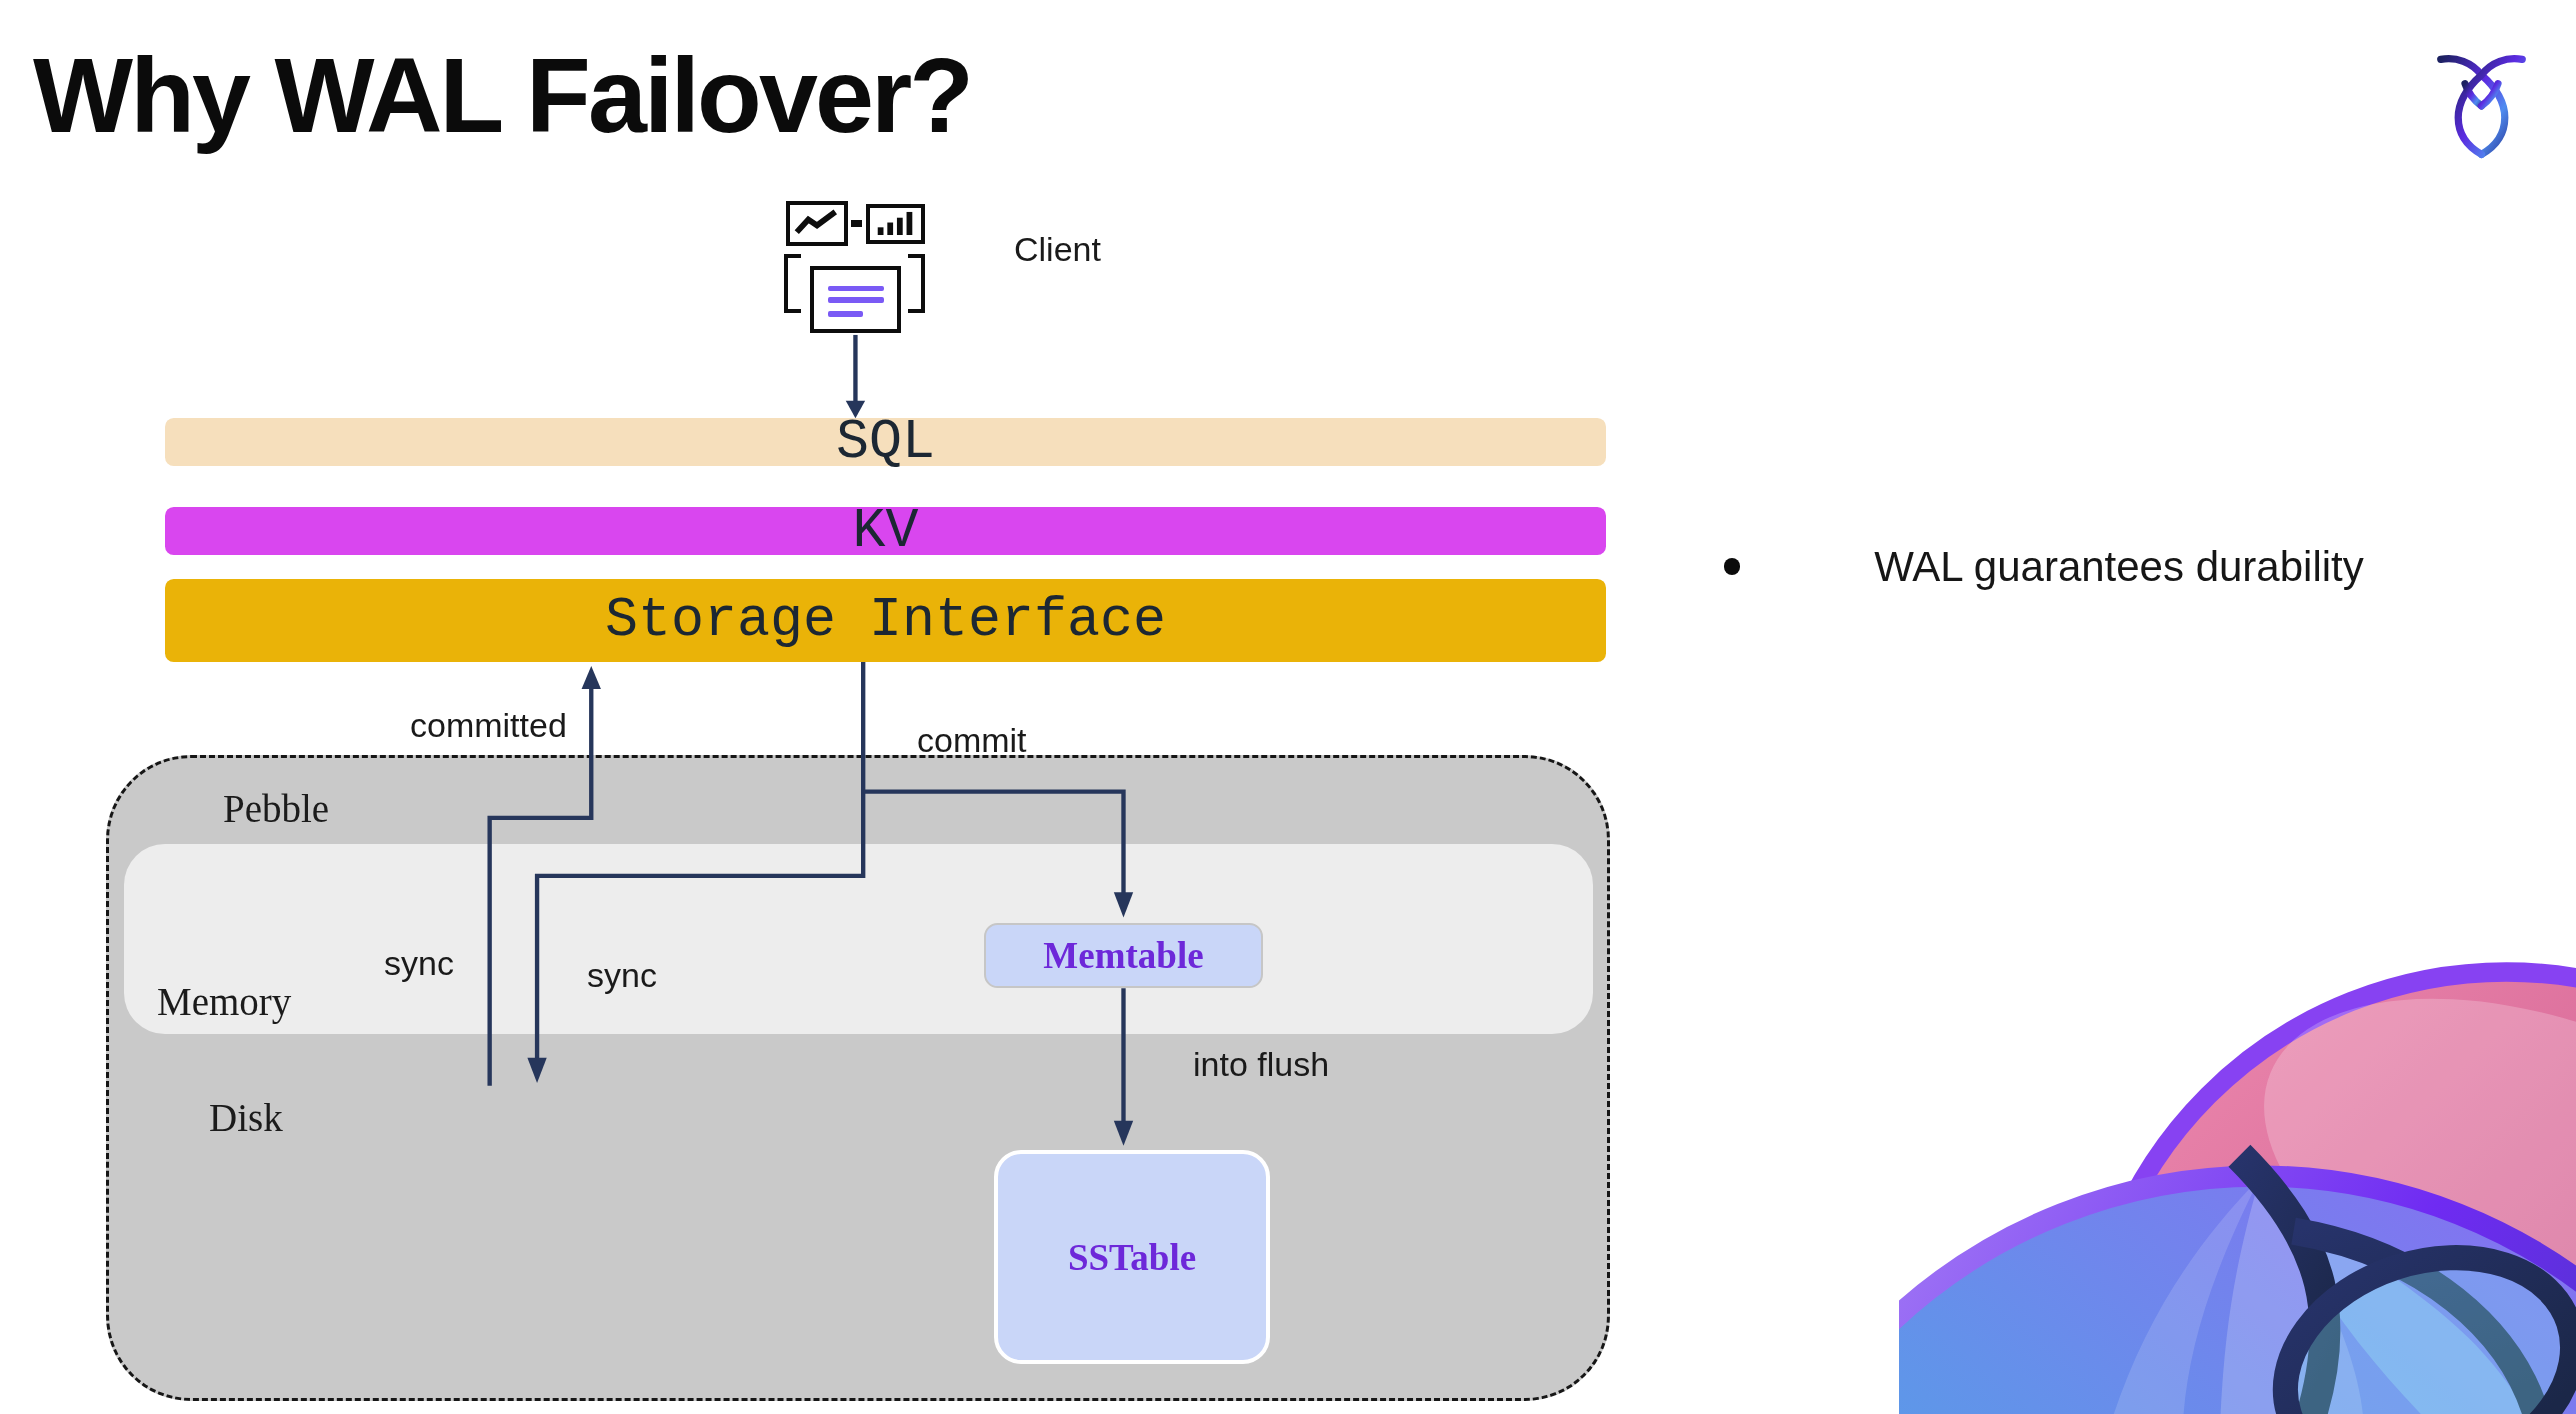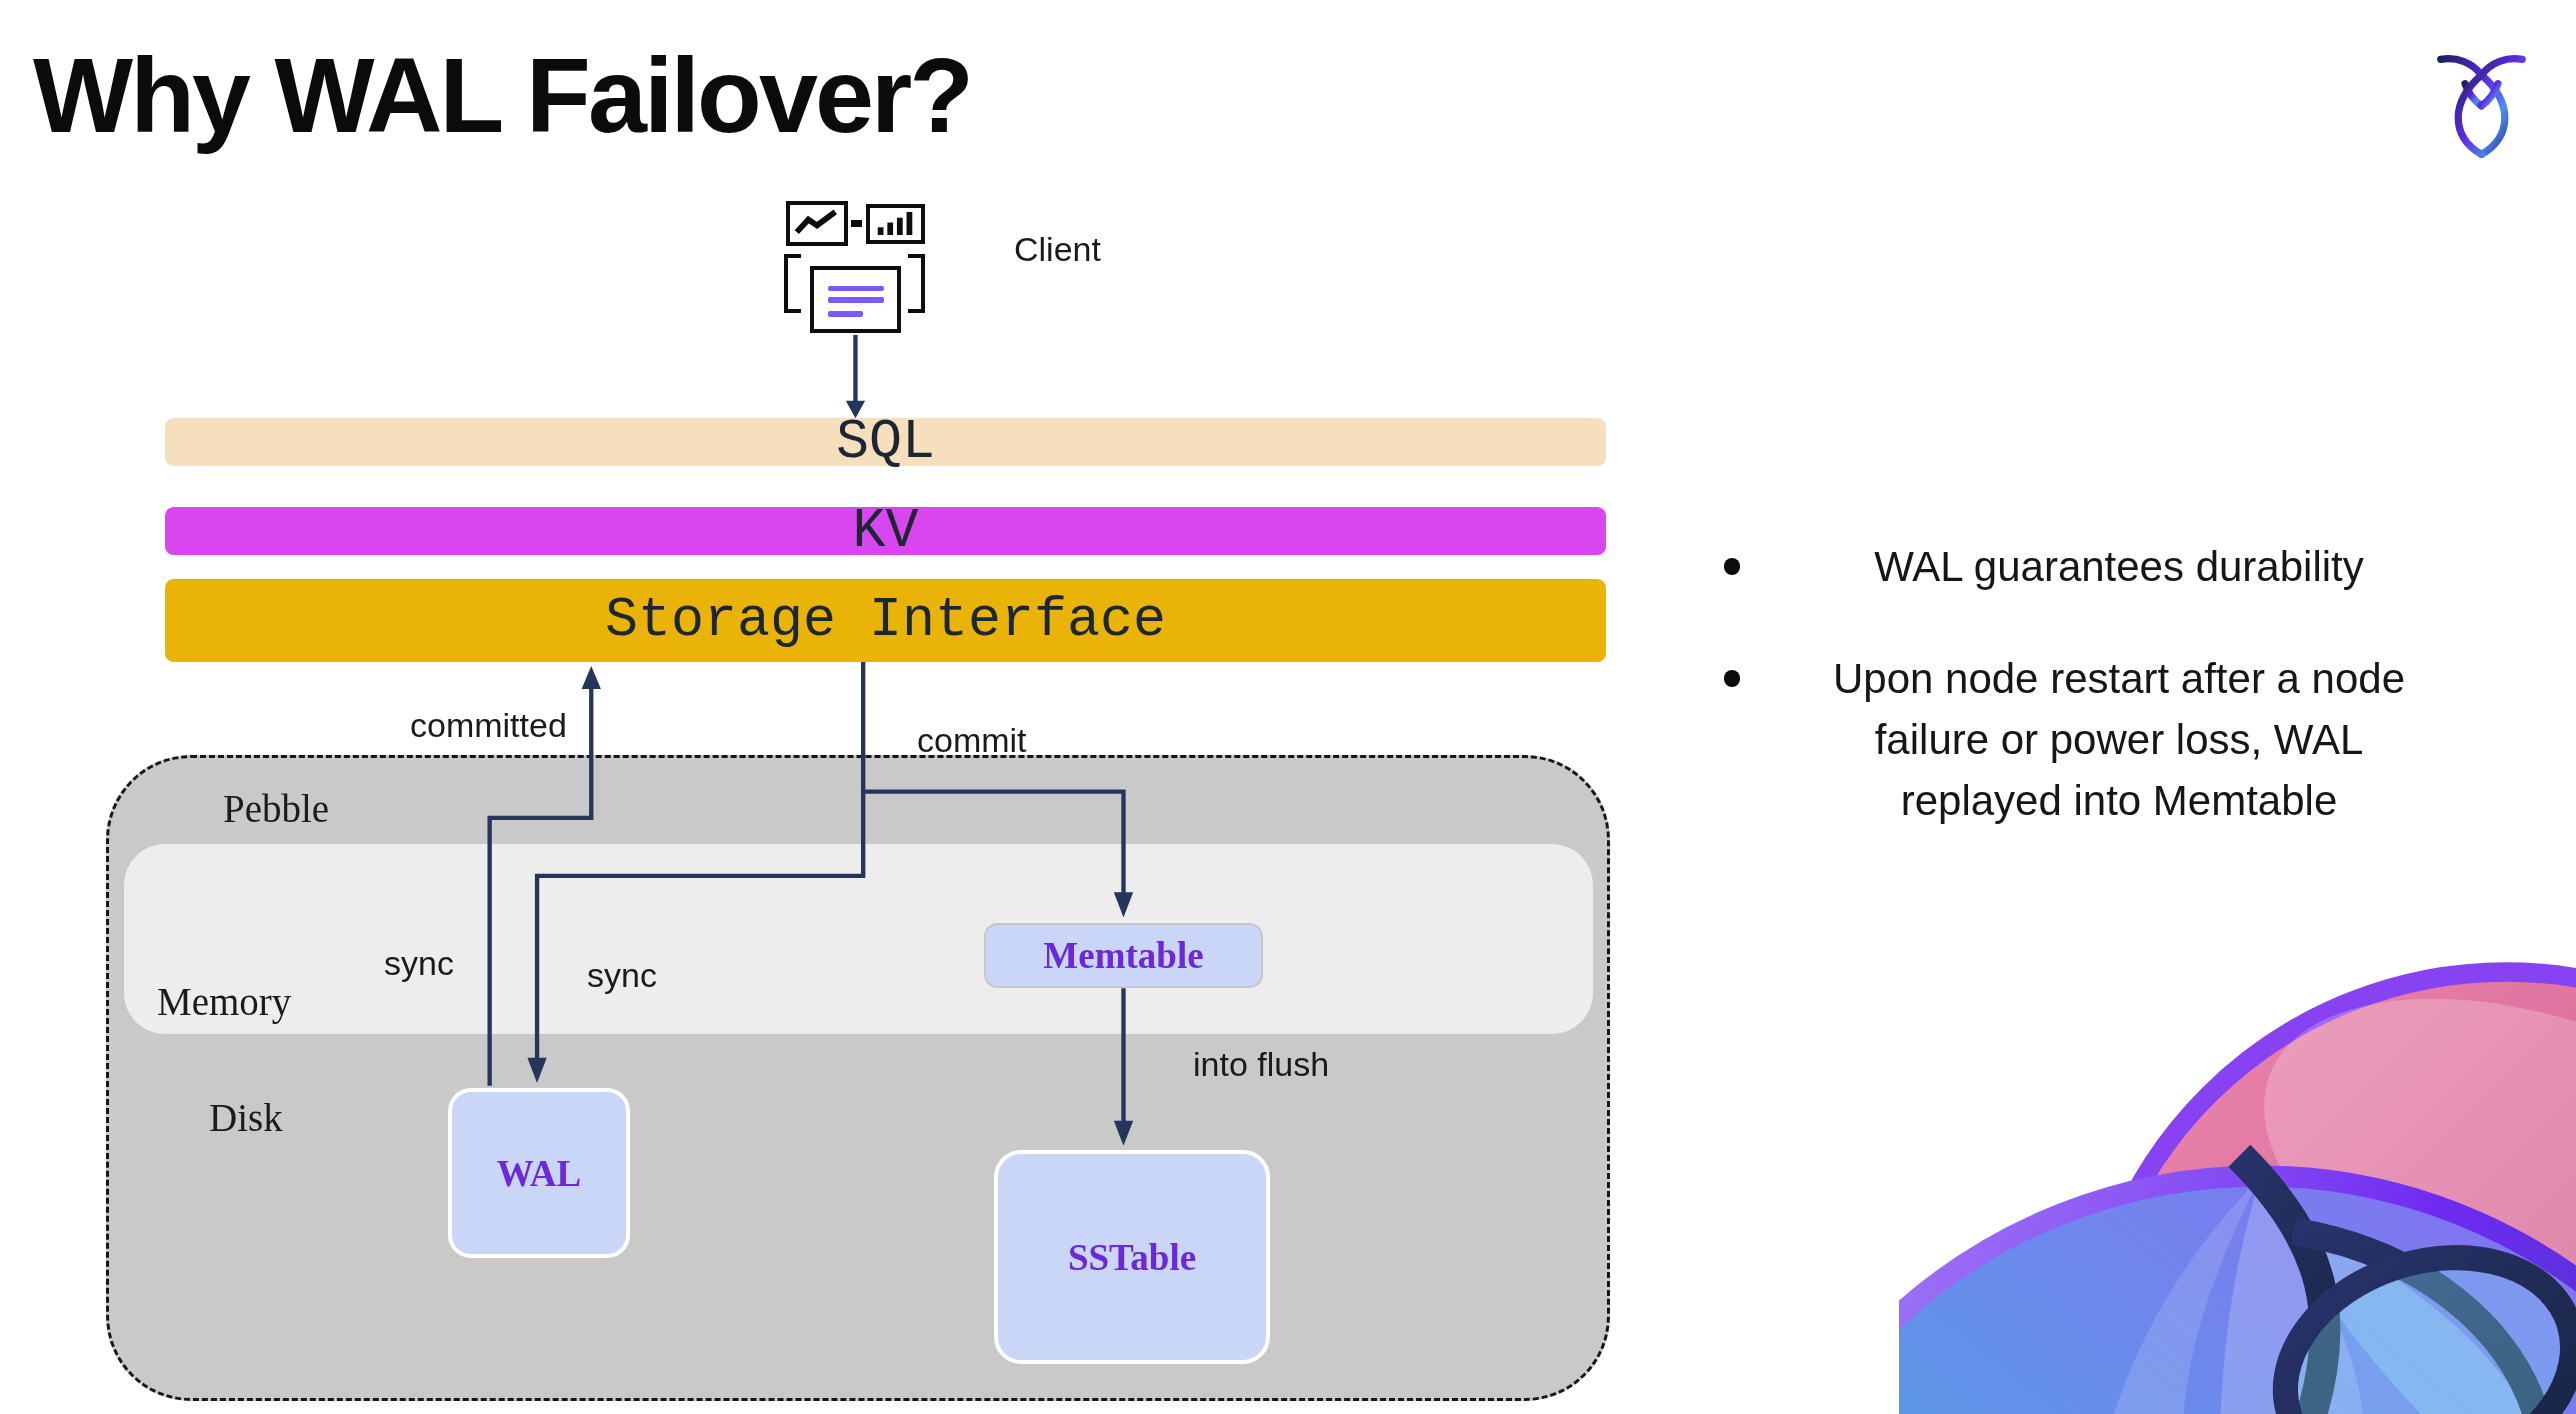--- a/index.html
+++ b/index.html
@@ -131,23 +131,20 @@
   <div class="abs bar bar-storage">
       <span>Storage Interface</span>
     </div>
 
   <div class="abs pebble"></div>
   <div class="abs memory-band"></div>
   <div class="abs zone-label" style="left:223px; top:786px;">Pebble</div>
   <div class="abs zone-label" style="left:157px; top:979px;">Memory</div>
   <div class="abs zone-label" style="left:209px; top:1095px;">Disk</div>
 
-  <div class="abs node node-wal">
-      <span>WAL</span>
-    </div>
   <div class="abs node node-memtable">
       <span>Memtable</span>
     </div>
   <div class="abs node node-sstable">
       <span>SSTable</span>
     </div>
 
   <div class="abs edge-label" style="left:410px; top:706px;">committed</div>
   <div class="abs edge-label" style="left:917px; top:709px;margin-top:12px;">commit</div>
   <div class="abs edge-label" style="left:384px; top:944px;">sync</div>
@@ -169,24 +166,20 @@
       <polygon points="1151,922 1171,922 1161,948"></polygon>
       <polygon points="1151,1158 1171,1158 1161,1184"></polygon>
     </g>
   </svg>
 
   <ul class="abs bullets">
     <li>
       <span class="bullet-dot"></span>
       <span class="bullet-text">WAL guarantees durability</span>
     </li>
-    <li>
-      <span class="bullet-dot"></span>
-      <span class="bullet-text">Upon node restart after a node failure or power loss, WAL replayed into Memtable</span>
-    </li>
   </ul>
 
   <svg class="abs decor" width="677" height="503" viewBox="0 0 700 520">
     <defs>
       <linearGradient id="gpink" x1="0" y1="0" x2="1" y2="1">
         <stop offset="0" stop-color="#ee8cb0"></stop>
         <stop offset="1" stop-color="#bc3d79"></stop>
       </linearGradient>
       <linearGradient id="gblue" x1="0.05" y1="1" x2="0.85" y2="0">
         <stop offset="0" stop-color="#5ff0de"></stop>

